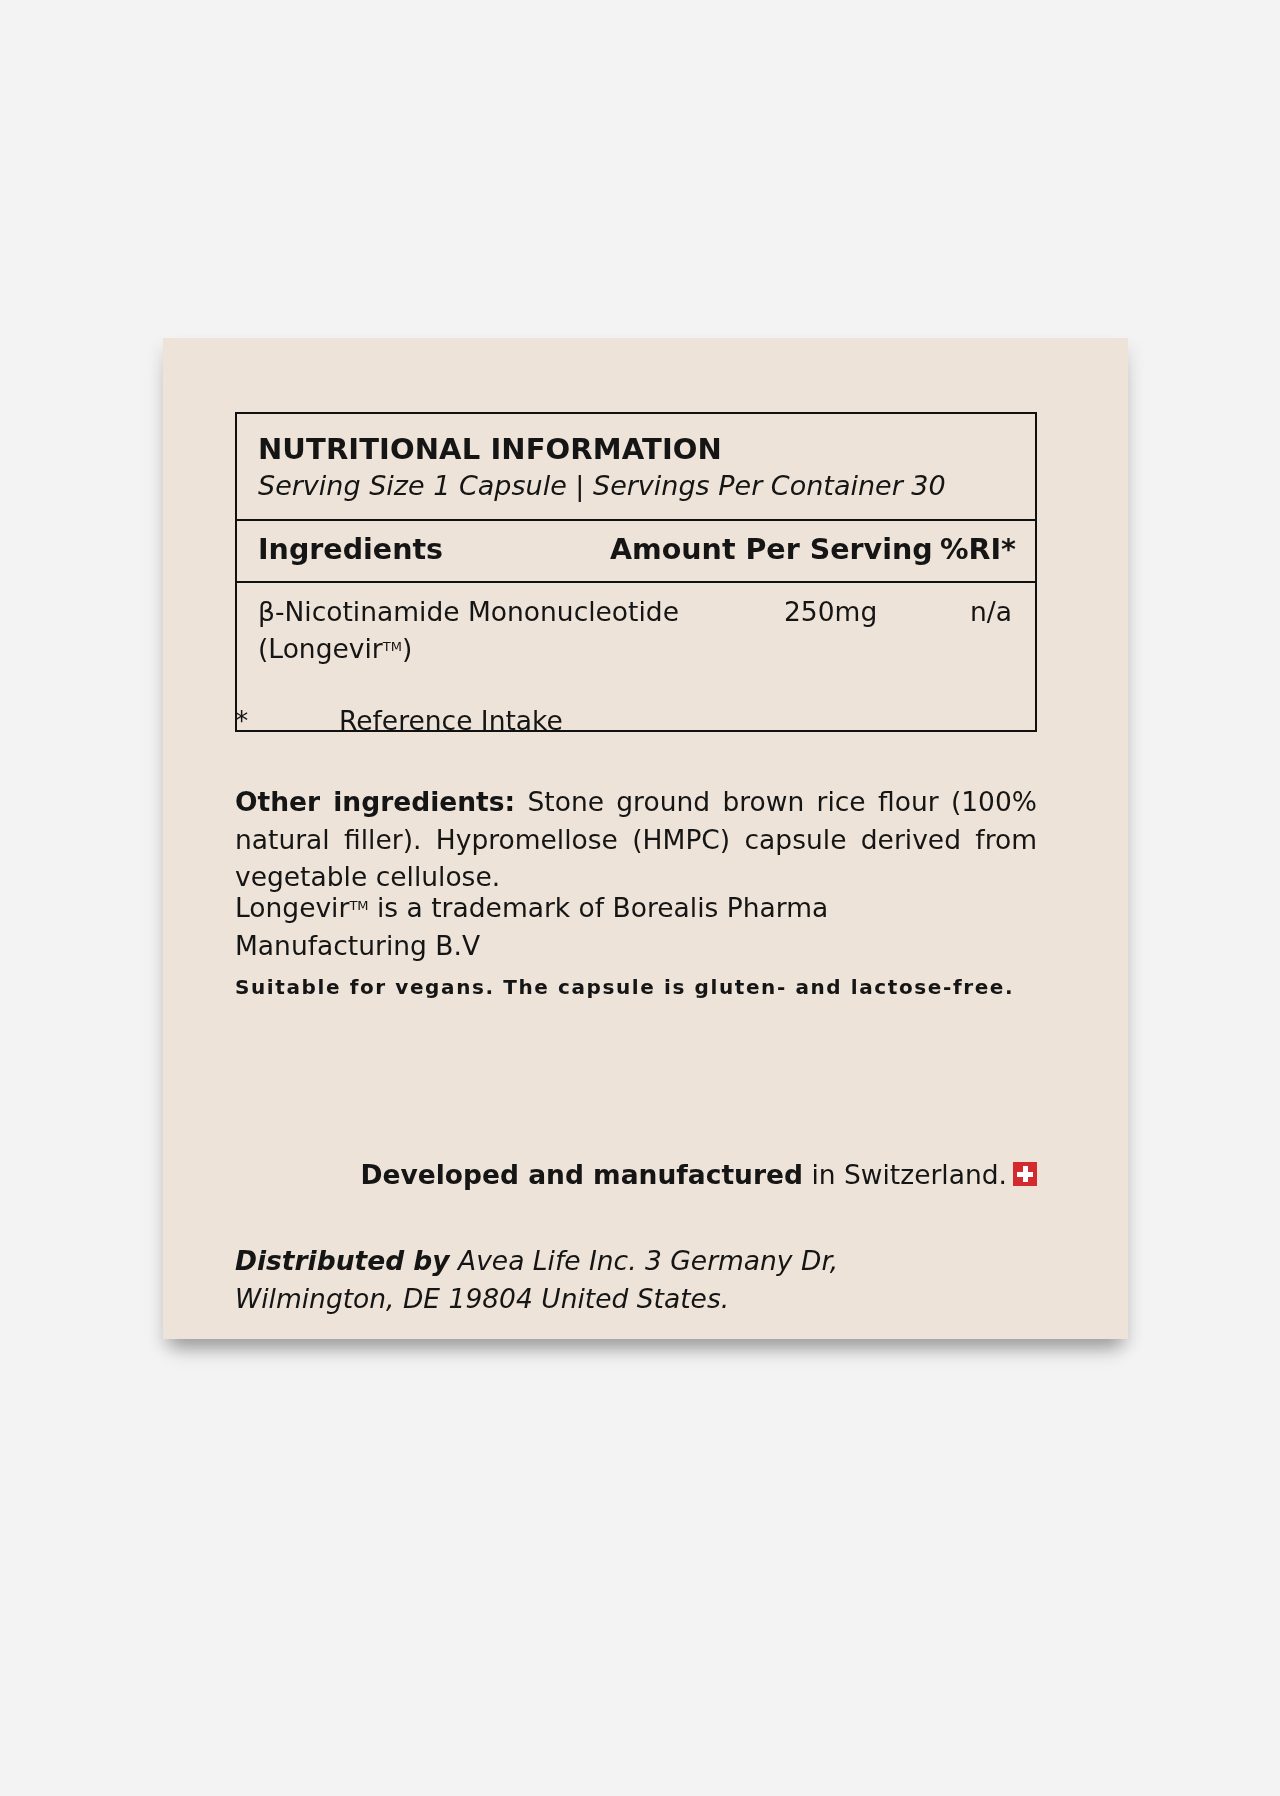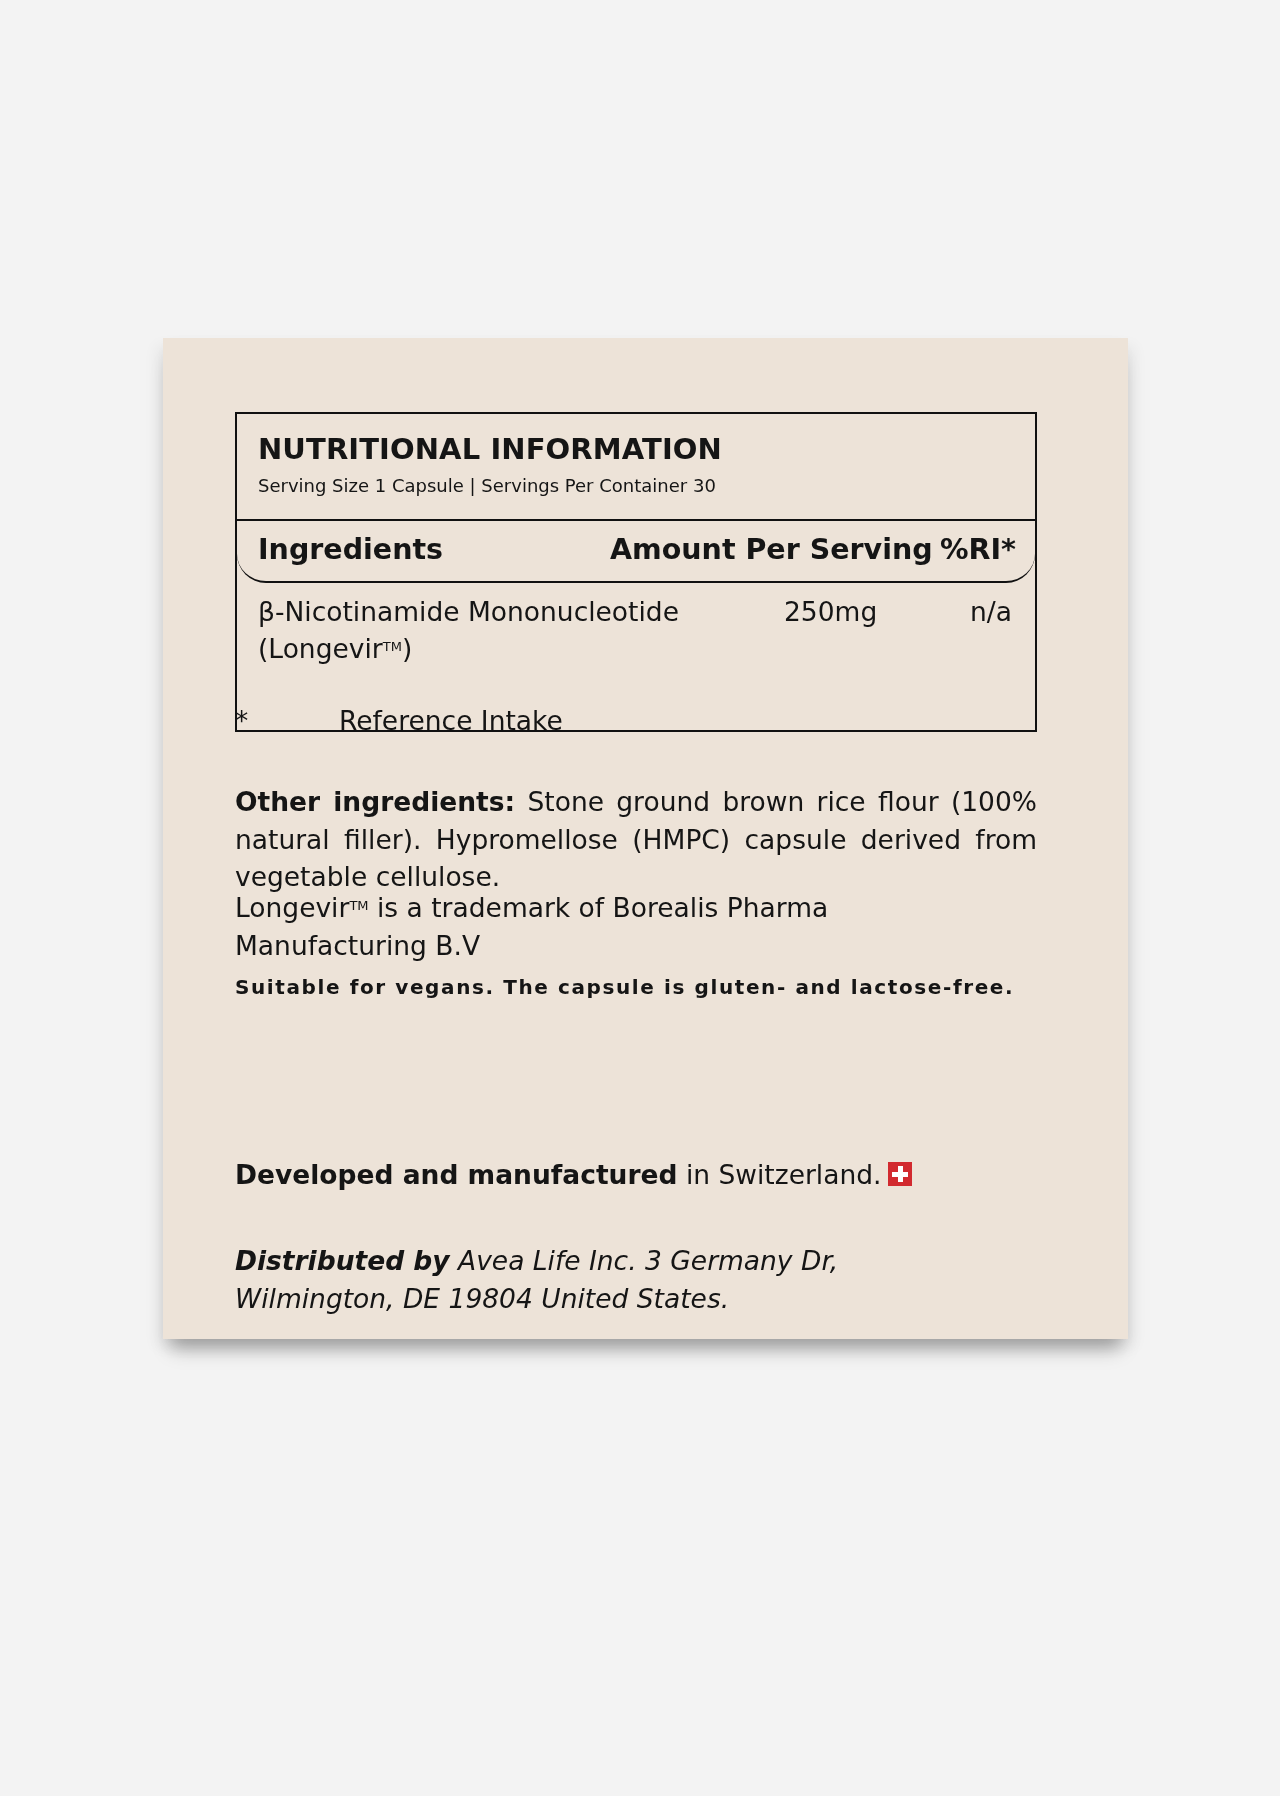--- a/index.html
+++ b/index.html
@@ -18,41 +18,41 @@
     box-shadow: 0 18px 18px -8px rgba(0,0,0,0.28), -6px 8px 14px rgba(0,0,0,0.06), 6px 8px 14px rgba(0,0,0,0.06);
   }
   .nut-table {
     position:absolute; left:72px; top:74px;
     width:802px; height:320px;
     border:2px solid #111;
     box-sizing:border-box;
   }
   .nt-head { height:107px; border-bottom:2px solid #111; box-sizing:border-box; padding:17px 0 0 21px; }
   .nt-title { font-size:29px; font-weight:bold; letter-spacing:0.1px; line-height:36px; }
-  .nt-serving { font-size:18px; line-height:38px; }
-  .nt-cols { height:62px; border-bottom:2px solid #111; box-sizing:border-box; position:relative; font-size:28.5px; font-weight:bold;border-radius:29px; }
+  .nt-serving { font-size:27px; line-height:38px;font-style:italic; }
+  .nt-cols { height:62px; border-bottom:2px solid #111; box-sizing:border-box; position:relative; font-size:28.5px; font-weight:bold; }
   .nt-cols span, .nt-row span { position:absolute; white-space:nowrap; }
   .col-ing { left:21px; top:12px; }
   .col-amt { left:373px; top:12px; }
   .col-ri { left:703px; top:12px; }
   .nt-row { position:relative; font-size:26.5px; line-height:37px; }
   .row-name { left:21px; top:10px; }
   .row-amt { left:547px; top:10px; }
   .row-ri { left:733px; top:10px; }
   sup.tm { font-size:13px; vertical-align:top; position:relative; top:-2px;margin-top:8px; }
 
   .footnote { position:absolute; left:72px; top:367px; font-size:26.5px; }
   .footnote .star { position:absolute; left:0; top:0; }
   .footnote .txt { position:absolute; left:76px; top:0; white-space:nowrap;margin-left:28px; }
 
   .para { position:absolute; left:72px; width:802px; font-size:26.5px; line-height:37.5px; }
   .other { top:421px; text-align:justify;margin-top:24px; }
   .trademark { top:551px; }
   .vegan { top:631px; font-weight:bold; text-align:justify; letter-spacing:1.6px; font-size:20px; }
-  .dev { top:818px; }
+  .dev { top:818px;text-align:right; }
   .dist { top:904px;font-style:italic; }
   .flag {
     display:inline-block; width:24px; height:24px; background:#d22a2f;
     position:relative; vertical-align:-2px; margin-left:6px;
   }
   .flag:before { content:""; position:absolute; left:10px; top:4px; width:5px; height:16px; background:#fff; }
   .flag:after  { content:""; position:absolute; left:4px; top:10px; width:16px; height:5px; background:#fff; }
 </style>
 </head>
 <body>

